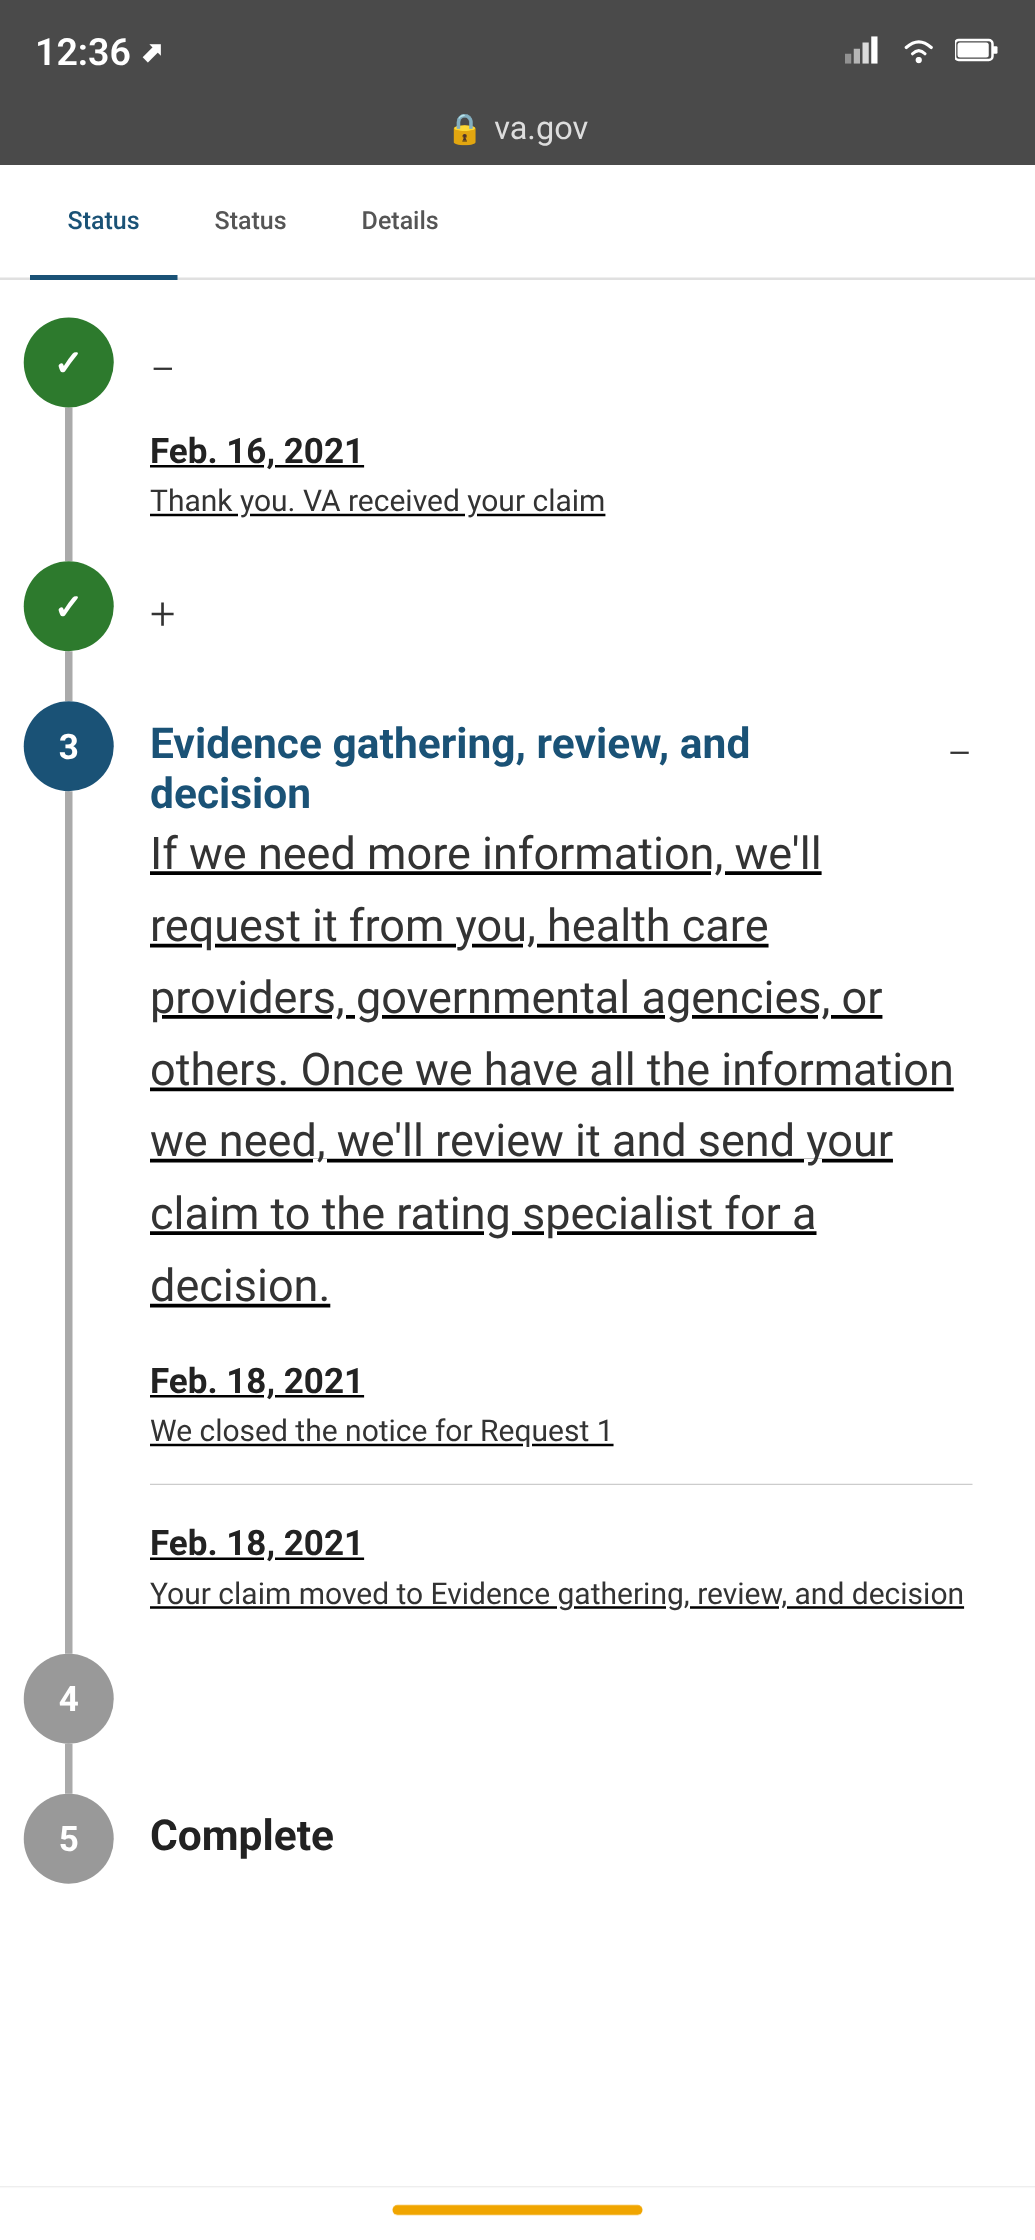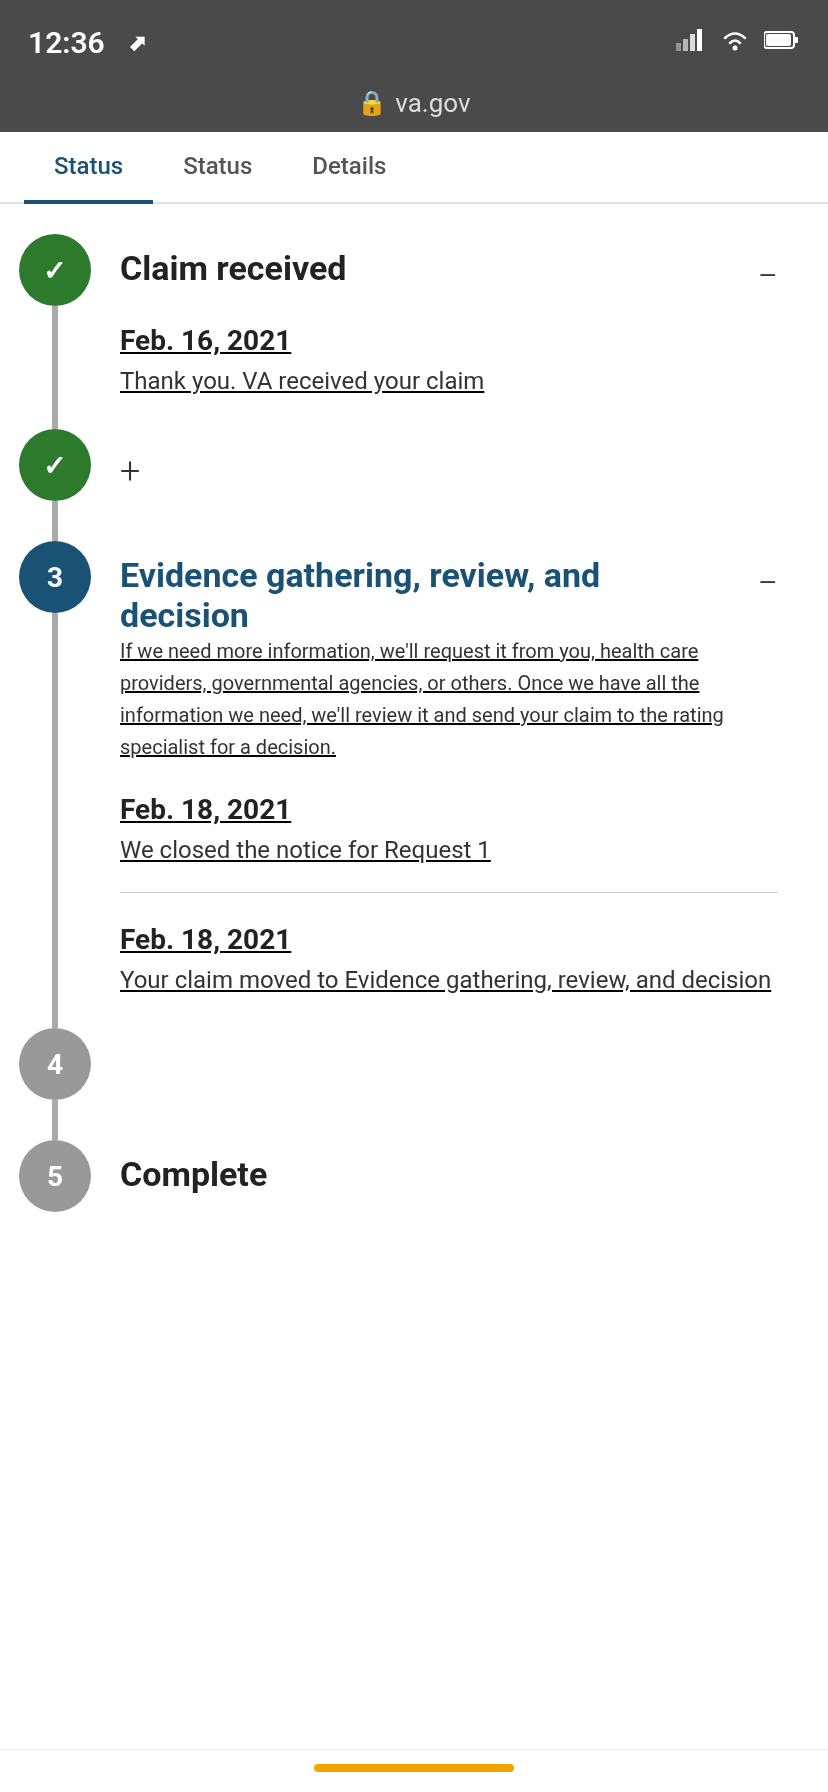--- a/index.html
+++ b/index.html
@@ -22,21 +22,21 @@
       justify-content: space-between;
       padding: 14px 28px 10px 28px;
       height: 80px;
     }
 
     .status-bar-time {
       font-size: 30px;
       font-weight: 600;
       display: flex;
       align-items: center;
-      gap: 24px;
+      gap: 8px;
     }
 
     .status-bar-icons {
       display: flex;
       align-items: center;
       gap: 14px;
     }
 
     
     .browser-bar {
@@ -52,22 +52,22 @@
 
     
     .tabs {
       display: flex;
       border-bottom: 2px solid #e0e0e0;
       background: #fff;
       padding: 0 24px;
     }
 
     .tab {
-      padding: 20px 30px;
-      font-size: 24px;
+      padding: 32px 30px;
+      font-size: 20px;
       color: #555;
       cursor: pointer;
       position: relative;
       font-weight: 500;
     }
 
     .tab.active {
       color: #1a5276;
       border-bottom: 4px solid #1a5276;
       margin-bottom: -2px;
@@ -167,21 +167,21 @@
       line-height: 1;
       flex-shrink: 0;
       margin-top: 10px;
     }
 
     .timeline-body {
       text-decoration: underline;
     }
 
     .timeline-body p {
-      font-size: 20px;
+      font-size: 36px;
       color: #333;
       line-height: 1.6;
     }
 
     .event-date {
       font-size: 28px;
       font-weight: 700;
       color: #222;
       margin-top: 30px;
       margin-bottom: 6px;
@@ -275,21 +275,20 @@
 
     <div class="timeline-item">
       <div class="timeline-left">
         <div class="timeline-circle circle-green">
           <span>✓</span>
         </div>
         <div class="timeline-line"></div>
       </div>
       <div class="timeline-content">
         <div class="timeline-header">
-          <div class="timeline-title">Claim received</div>
           <div class="expand-btn">−</div>
         </div>
         <div class="timeline-body">
           <div class="event-date">Feb. 16, 2021</div>
           <div class="event-desc">Thank you. VA received your claim</div>
         </div>
       </div>
     </div>
 
     <div class="timeline-item">

